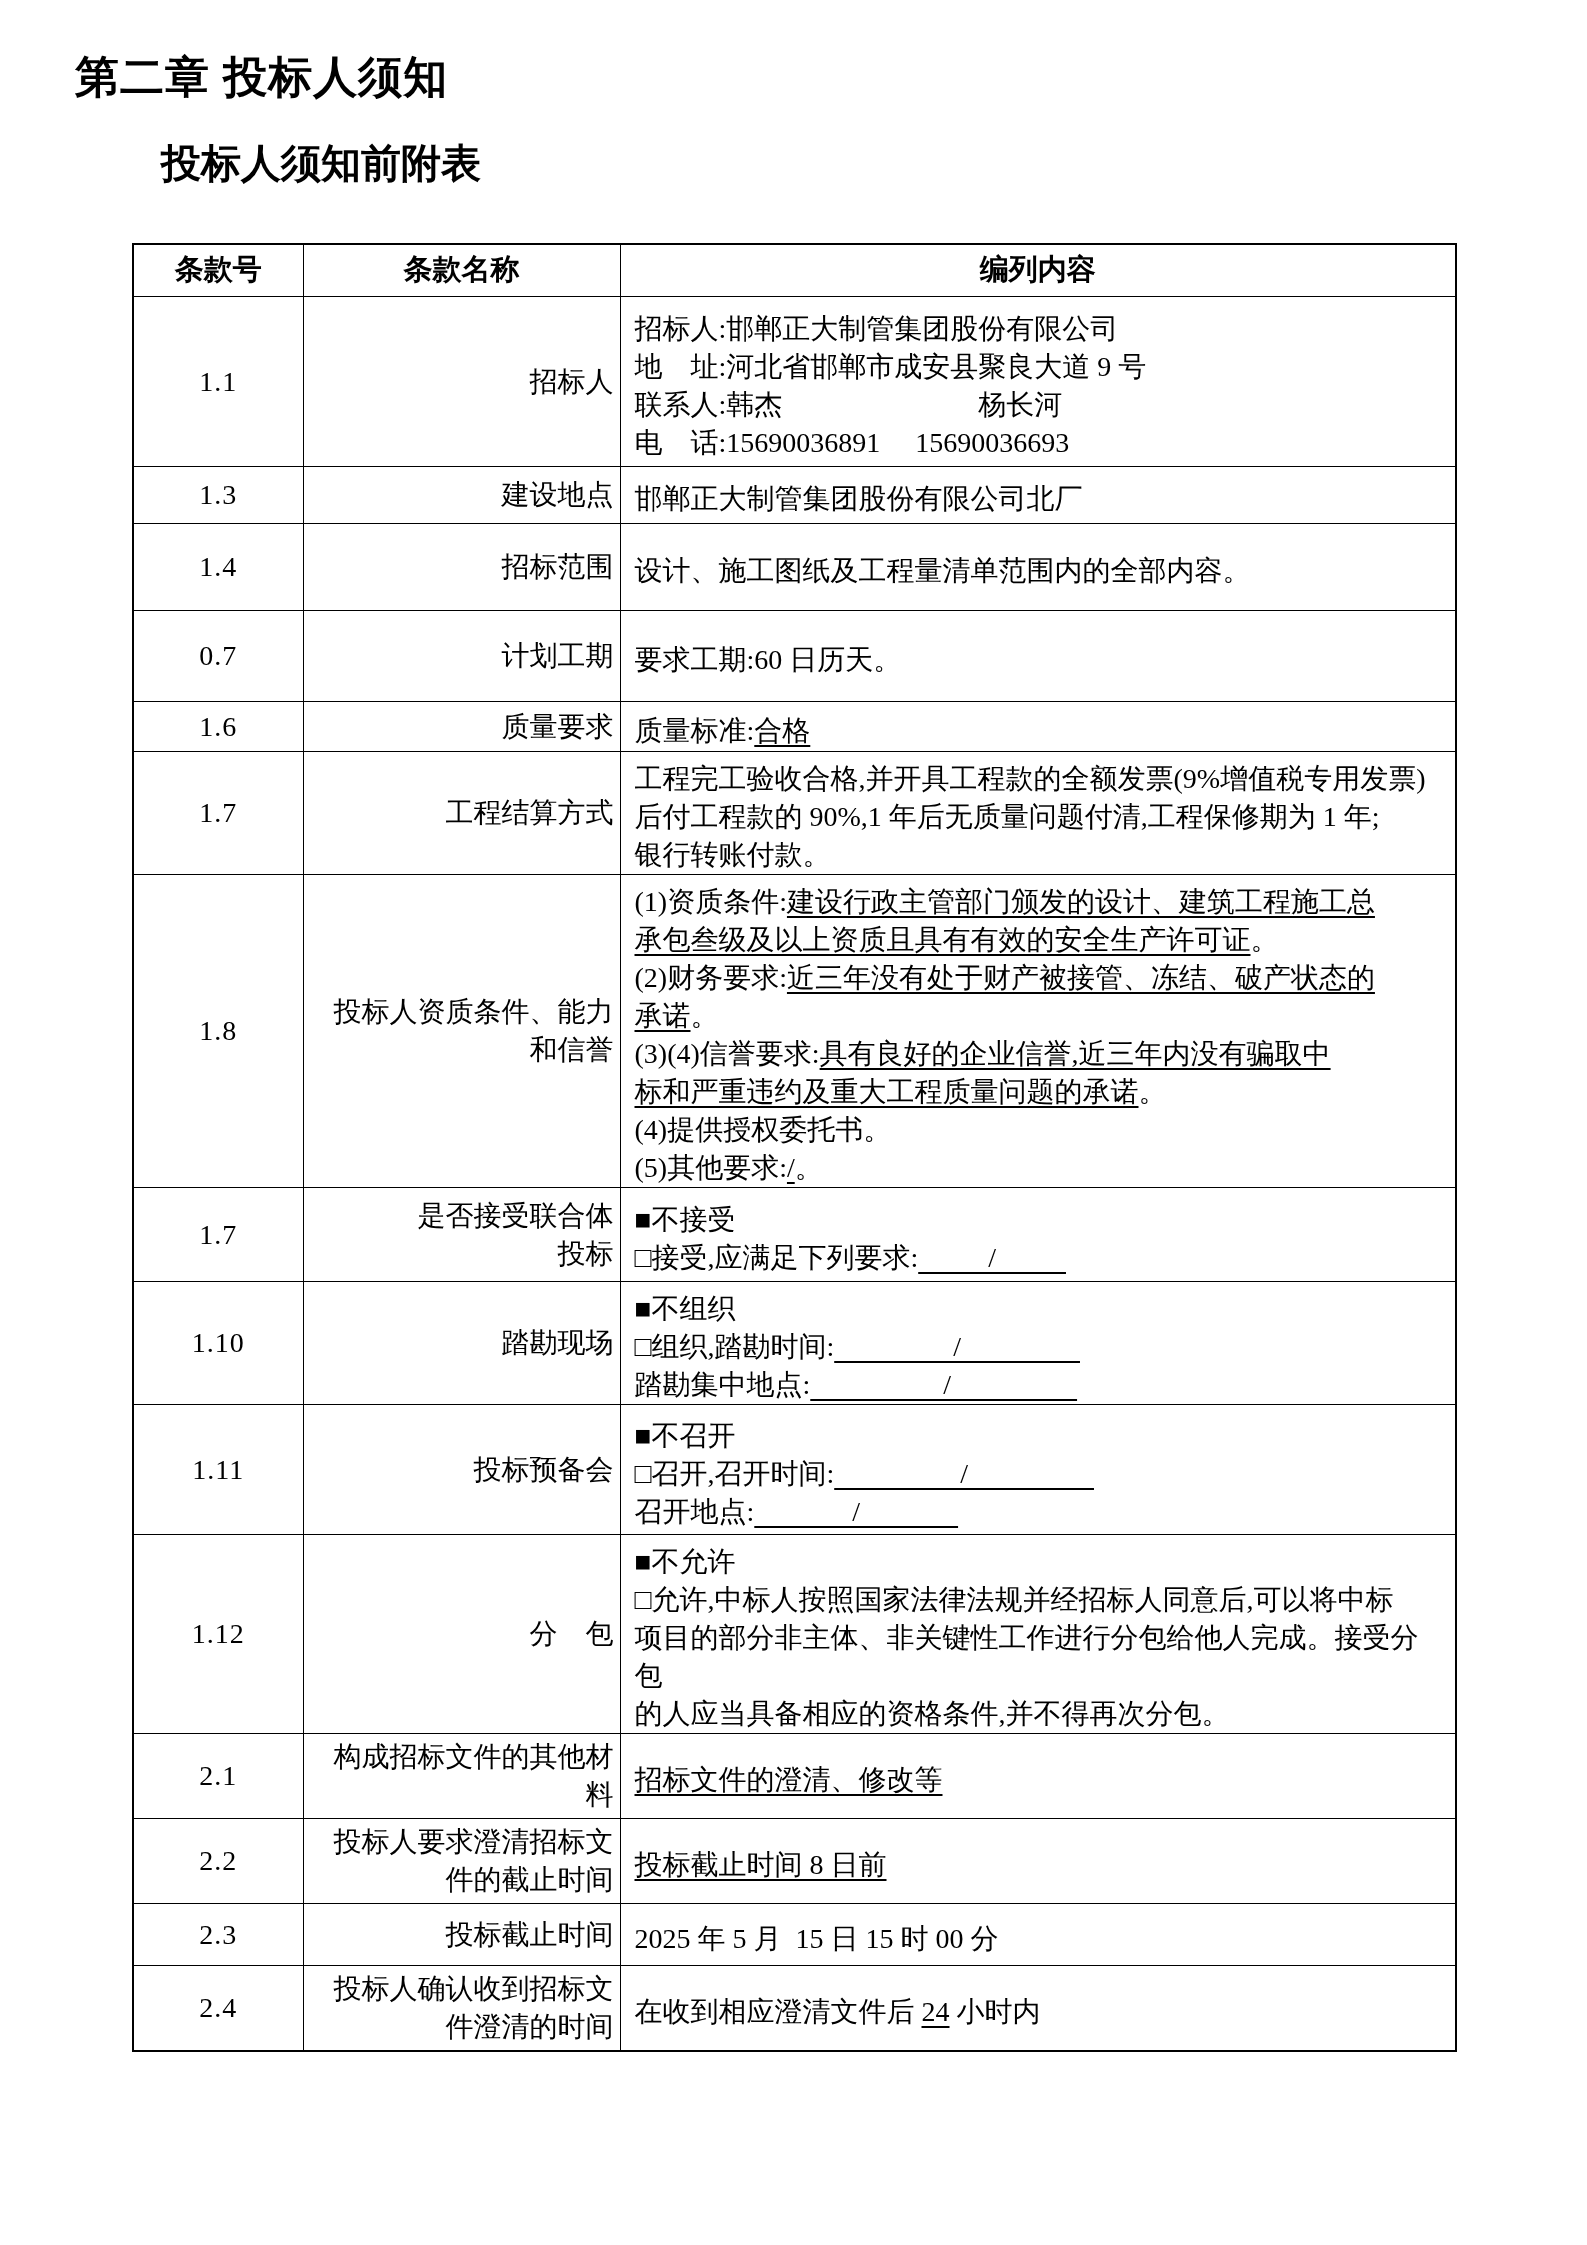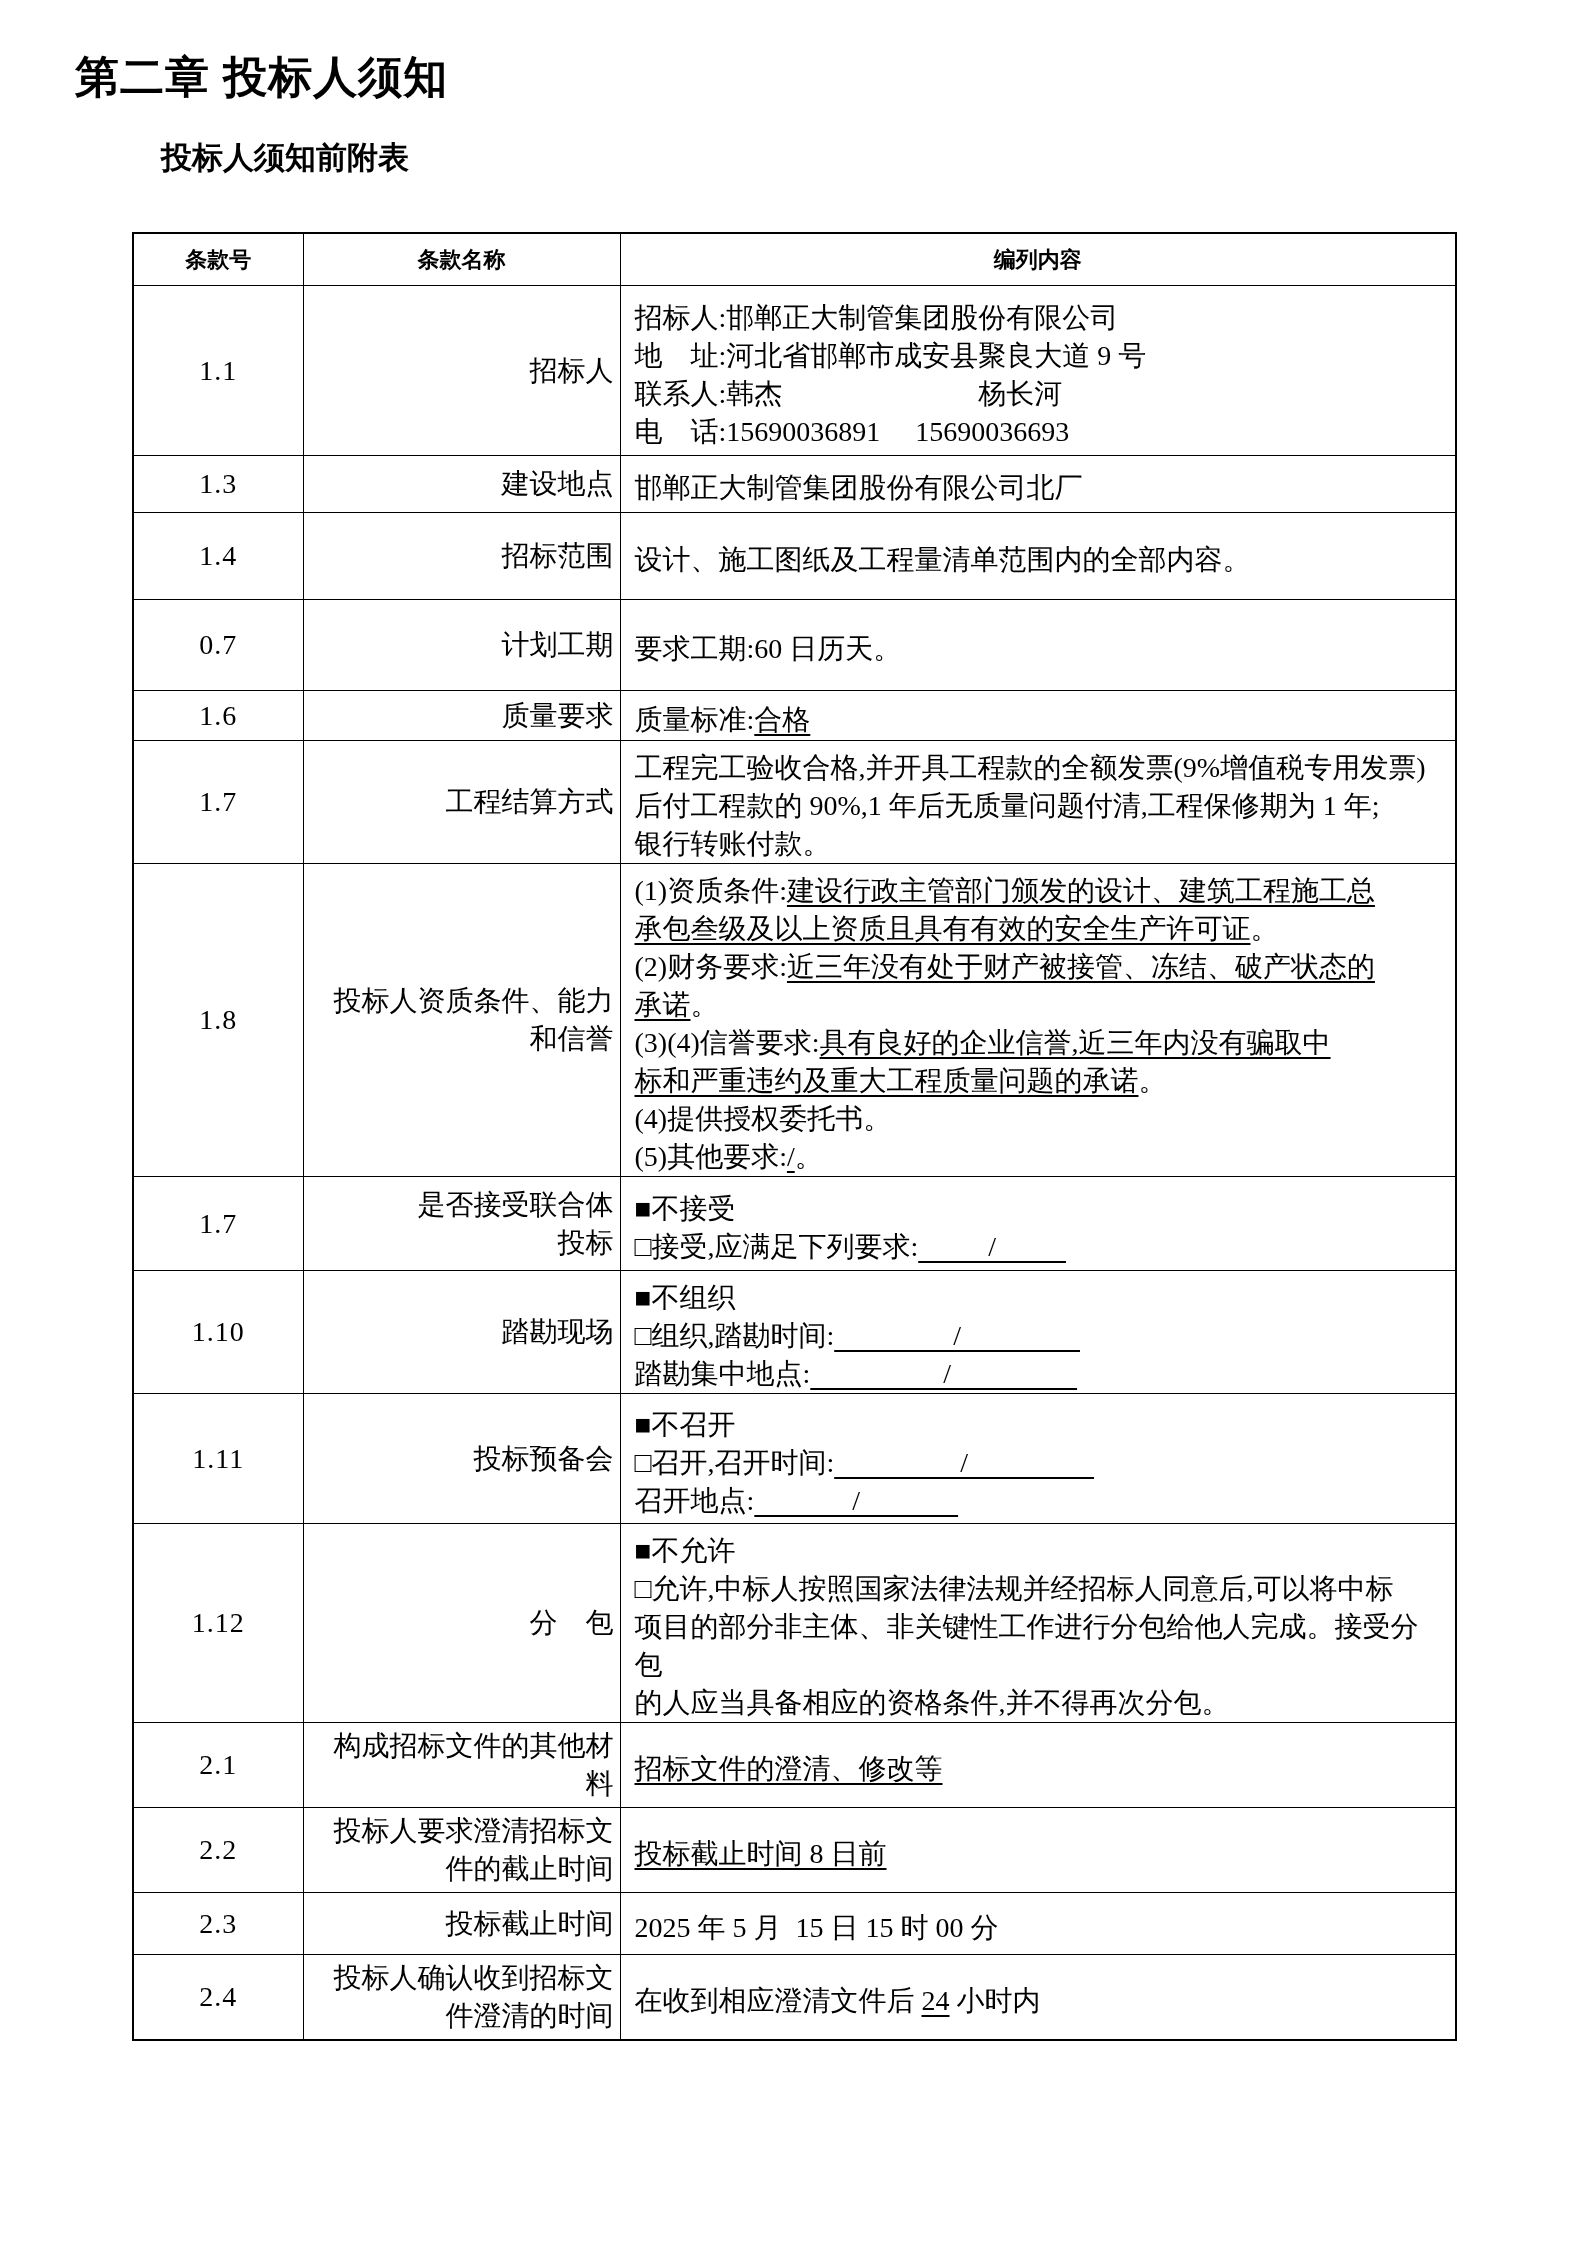--- a/index.html
+++ b/index.html
@@ -8,31 +8,31 @@
     font-family:"Liberation Serif","DejaVu Serif",serif;
     -webkit-font-smoothing:antialiased;
   }
   .title{
     font-family:"Liberation Sans","DejaVu Sans",sans-serif;
     font-weight:700;font-size:44px;line-height:1.15;
     margin:0 0 0 75px;padding-top:52px;letter-spacing:1px;
   }
   .subtitle{
     font-family:"Liberation Sans","DejaVu Sans",sans-serif;
-    font-weight:700;font-size:31px;line-height:1.2;
+    font-weight:700;font-size:40px;line-height:1.2;
     margin:36px 0 0 161px;
   }
   table.notice{
     border-collapse:collapse;table-layout:fixed;
     width:1323px;margin:56px 0 0 132px;
     border:2px solid #000;
   }
   th,td{border:1px solid #000;vertical-align:middle;padding:0;overflow:hidden;}
   thead tr{height:53px;}
-  th{font-weight:700;font-size:22px;text-align:center;font-family:"Liberation Serif","DejaVu Serif",serif;}
+  th{font-weight:700;font-size:29px;text-align:center;font-family:"Liberation Serif","DejaVu Serif",serif;}
   td.c-no{text-align:center;font-size:28px;letter-spacing:1px;}
   td.c-name{text-align:right;font-size:28px;line-height:38px;padding:4px 6px;}
   td.c-content{font-size:28px;line-height:38px;padding:8px 10px 0 14px;}
   .nline{white-space:pre-wrap;}
   .cline{white-space:pre-wrap;}
   .u{text-decoration:underline;text-underline-offset:5px;}
   .big{
     font-family:"Liberation Sans","DejaVu Sans",sans-serif;
     font-weight:700;font-size:41px;line-height:1.3;letter-spacing:1px;
   }

